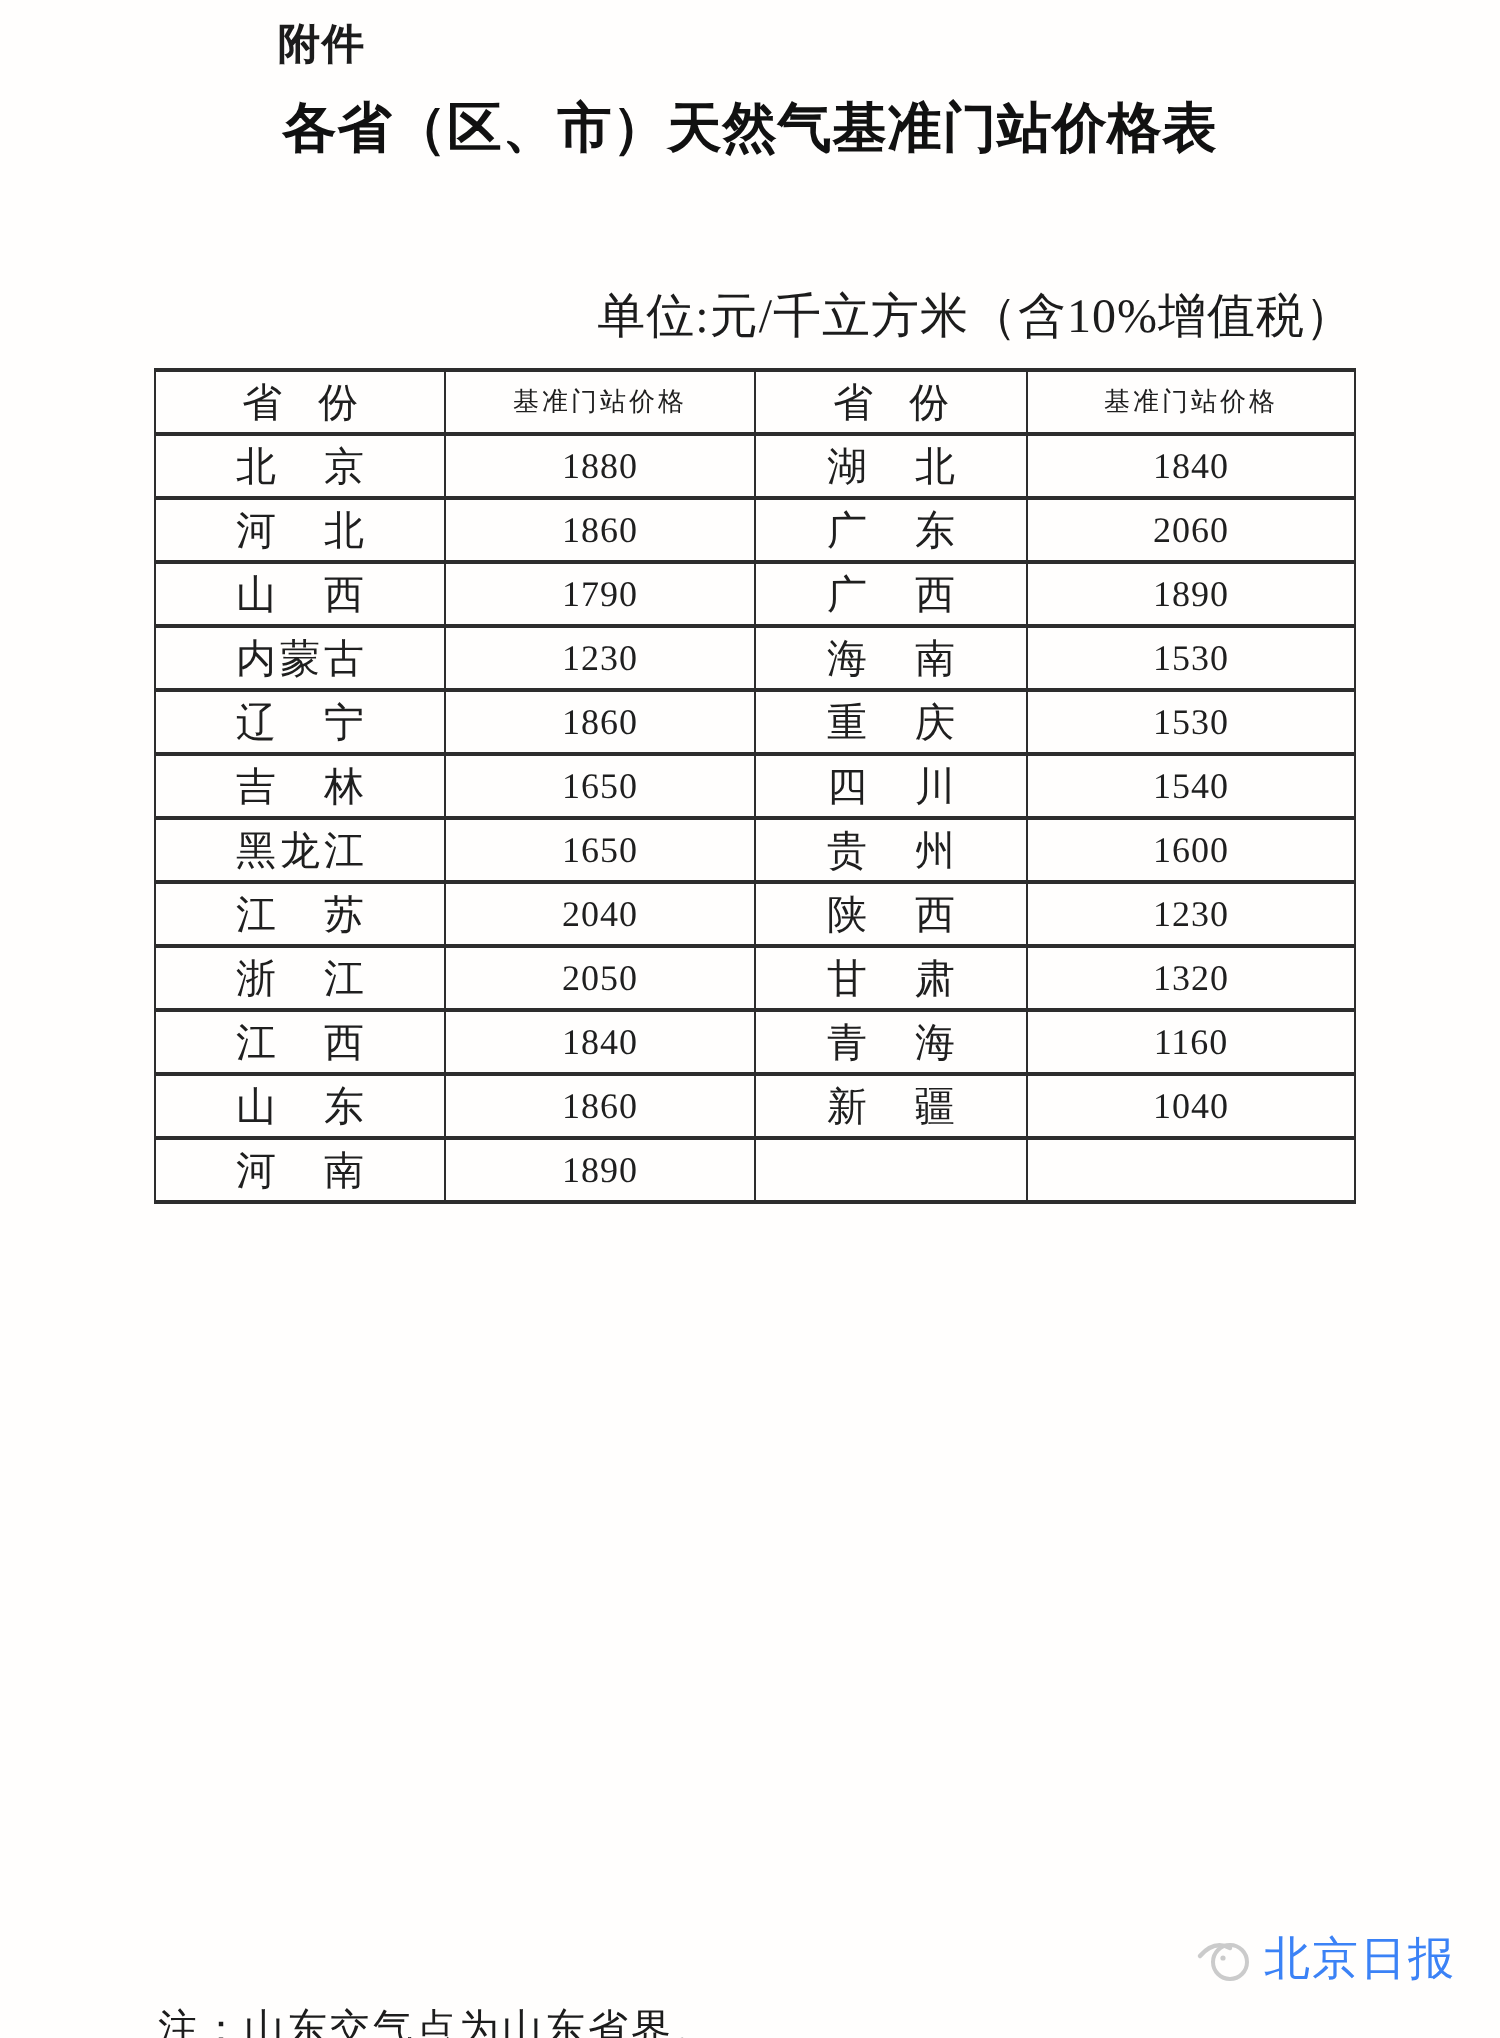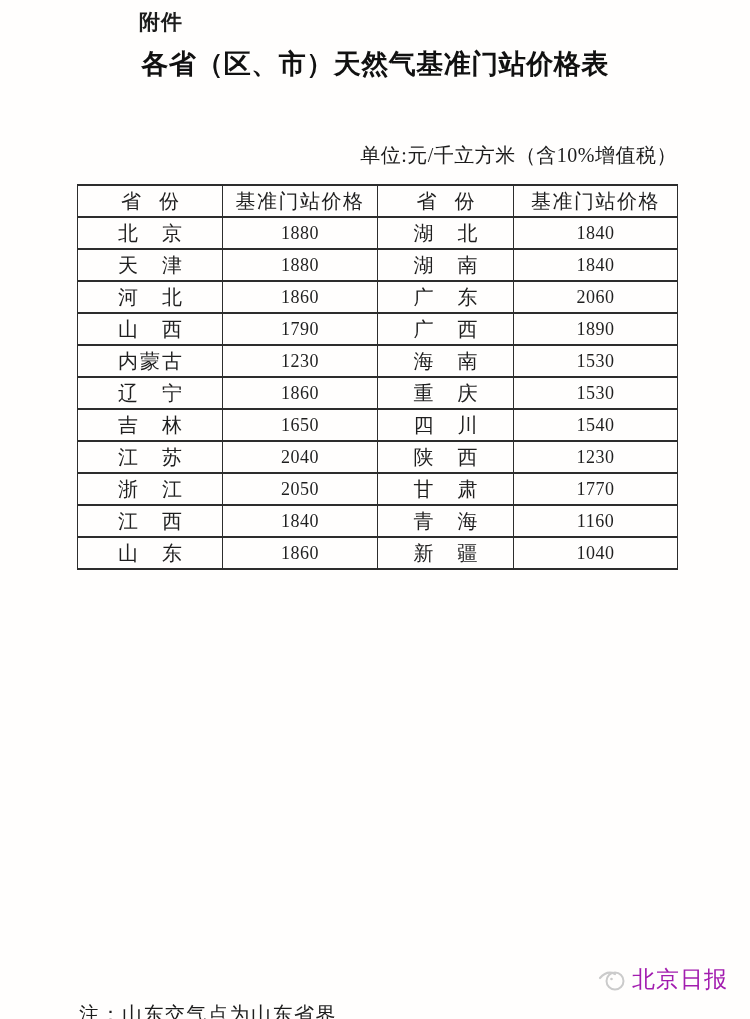--- a/index.html
+++ b/index.html
@@ -20,21 +20,21 @@
     font-weight: 700; font-size: 21px; letter-spacing: 1px; padding-left: 48px;
   }
   .title {
     position: absolute; left: 0; top: 46px; width: 750px;
     margin: 0; text-align: center;
     font-size: 27px; font-weight: 700; letter-spacing: 0.5px;
     color: #111;
   }
   .unit-note {
     position: absolute; right: 73px; top: 142px;
-    font-size: 20px; letter-spacing: 0.5px; font-family: Liberation Serif, serif;
+    font-size: 24px; letter-spacing: 0.5px; font-family: Liberation Serif, serif;
   }
 
   table.price-table {
     position: absolute; left: 77px; top: 184px;
     width: 600px;
     border-collapse: collapse; table-layout: fixed;
   }
   .price-table tr { height: 32px; }
   .price-table th, .price-table td {
     border: 1.6px solid #2d2d2d;
@@ -44,31 +44,31 @@
     color: #1f1f1f;
   }
   .prov {
     display: inline-block; width: 64px;
     font-size: 20px;
     text-align: justify; text-align-last: justify;
     text-justify: inter-character;
     white-space: nowrap;
   }
   th .prov { width: 58px; }
-  .price-hdr { font-size: 20px; letter-spacing: 1.5px; }
+  .price-hdr { font-size: 13px; letter-spacing: 1.5px; }
   .num { font-size: 18px; letter-spacing: 0.5px; }
 
   .footnote {
     position: absolute; left: 79px; top: 1001px;
     font-size: 20px; letter-spacing: 1.5px;
   }
   .watermark {
     position: absolute; right: 22px; top: 964px;
     display: flex; align-items: center; gap: 4px;
-    color: #a21caf;
+    color: #3b82f6;
     font-family: "Liberation Sans", "DejaVu Sans", sans-serif;
     font-size: 23px; letter-spacing: 1px;
     user-select: none;
   }
   .wm-logo { display: inline-flex; align-items: center; }
 </style>
 </head>
 <body>
 
 <div class="page">
@@ -95,26 +95,20 @@
       </tr>
     </thead>
     <tbody>
       <tr>
         <td><span class="prov">北京</span></td>
         <td class="num">1880</td>
         <td><span class="prov">湖北</span></td>
         <td class="num">1840</td>
       </tr>
       <tr>
-        <td><span class="prov">天津</span></td>
-        <td class="num">1880</td>
-        <td><span class="prov">湖南</span></td>
-        <td class="num">1840</td>
-      </tr>
-      <tr>
         <td><span class="prov">河北</span></td>
         <td class="num">1860</td>
         <td><span class="prov">广东</span></td>
         <td class="num">2060</td>
       </tr>
       <tr>
         <td><span class="prov">山西</span></td>
         <td class="num">1790</td>
         <td><span class="prov">广西</span></td>
         <td class="num">1890</td>
@@ -131,42 +125,54 @@
         <td><span class="prov">重庆</span></td>
         <td class="num">1530</td>
       </tr>
       <tr>
         <td><span class="prov">吉林</span></td>
         <td class="num">1650</td>
         <td><span class="prov">四川</span></td>
         <td class="num">1540</td>
       </tr>
       <tr>
+        <td><span class="prov">黑龙江</span></td>
+        <td class="num">1650</td>
+        <td><span class="prov">贵州</span></td>
+        <td class="num">1600</td>
+      </tr>
+      <tr>
         <td><span class="prov">江苏</span></td>
         <td class="num">2040</td>
         <td><span class="prov">陕西</span></td>
         <td class="num">1230</td>
       </tr>
       <tr>
         <td><span class="prov">浙江</span></td>
         <td class="num">2050</td>
         <td><span class="prov">甘肃</span></td>
-        <td class="num">1770</td>
+        <td class="num">1320</td>
       </tr>
       <tr>
         <td><span class="prov">江西</span></td>
         <td class="num">1840</td>
         <td><span class="prov">青海</span></td>
         <td class="num">1160</td>
       </tr>
       <tr>
         <td><span class="prov">山东</span></td>
         <td class="num">1860</td>
         <td><span class="prov">新疆</span></td>
         <td class="num">1040</td>
+      </tr>
+      <tr>
+        <td><span class="prov">河南</span></td>
+        <td class="num">1890</td>
+        <td><span class="prov"></span></td>
+        <td class="num"></td>
       </tr>
     </tbody>
   </table>
 
   <div class="footnote">注：山东交气点为山东省界。</div>
 
   <div class="watermark">
     <span class="wm-logo">
       <svg width="30" height="26" viewBox="0 0 30 26" aria-hidden="true">
         <circle cx="17" cy="14" r="8.5" fill="none" stroke="#cbcbcb" stroke-width="2"></circle>

